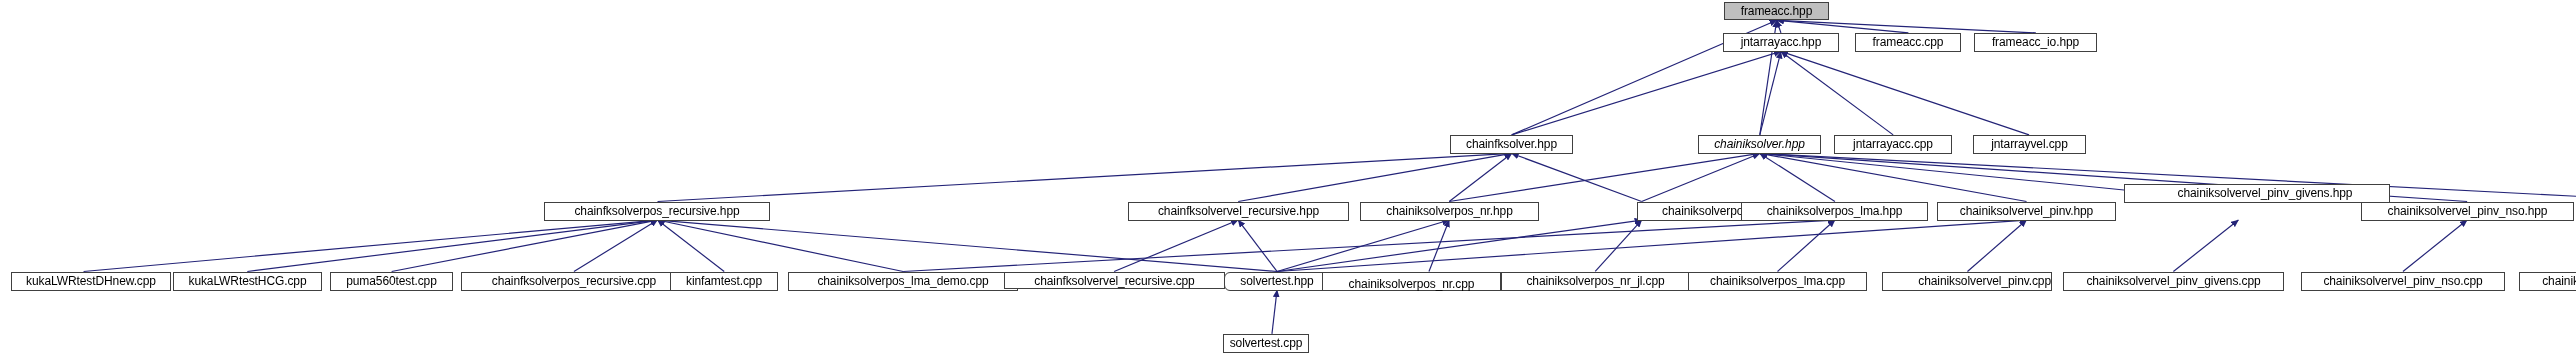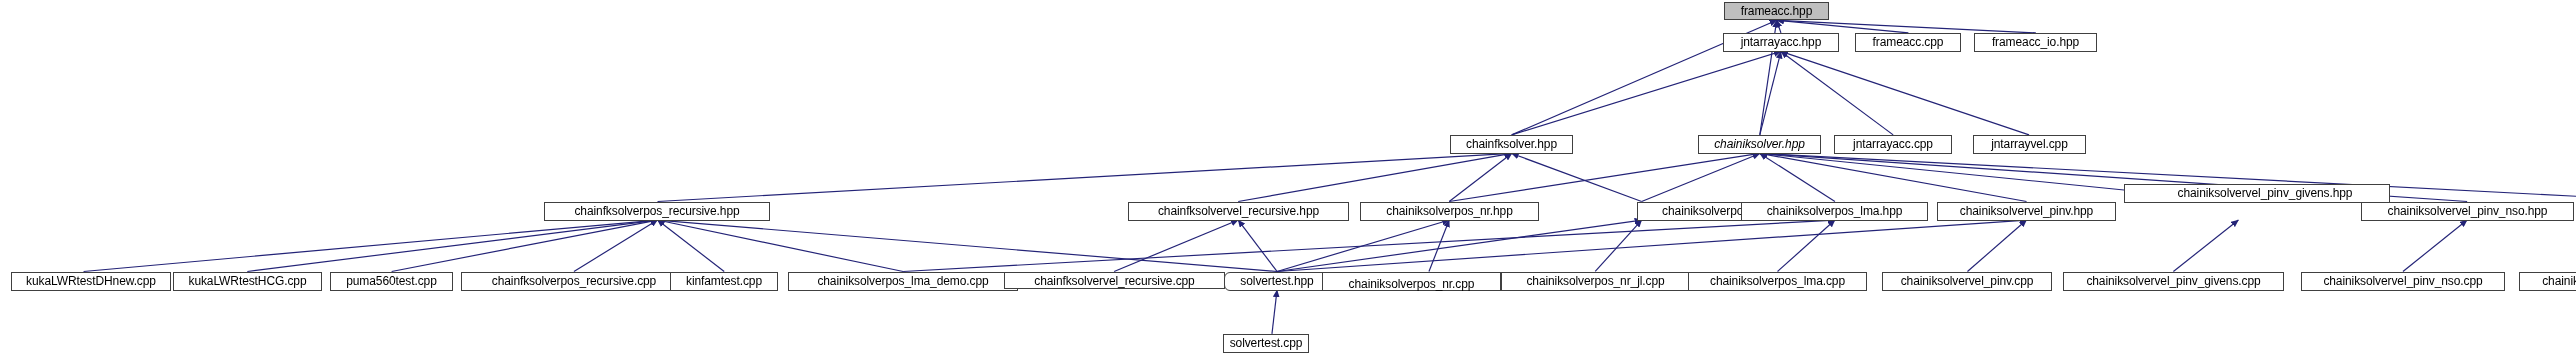--- a/index.html
+++ b/index.html
@@ -173,21 +173,21 @@
       </div>
       <div class="node" style="left: 1322px; top: 272px; width: 179px; height: 18.6px; align-items: flex-end;">
         <span class="node-label">chainiksolverpos_nr.cpp</span>
       </div>
       <div class="node" style="left: 1501px; top: 272px; width: 189px; height: 18.6px;">
         <span class="node-label">chainiksolverpos_nr_jl.cpp</span>
       </div>
       <div class="node" style="left: 1688px; top: 272px; width: 179px; height: 18.6px;">
         <span class="node-label">chainiksolverpos_lma.cpp</span>
       </div>
-      <div class="node" style="left: 1882px; top: 272px; width: 170px; height: 18.6px;">
+      <div class="node" style="left: 1882px; top: 272px; width: 170px; height: 18.6px; justify-content: flex-end;">
         <span class="node-label">chainiksolvervel_pinv.cpp</span>
       </div>
       <div class="node" style="left: 2063px; top: 272px; width: 221px; height: 18.6px;">
         <span class="node-label">chainiksolvervel_pinv_givens.cpp</span>
       </div>
       <div class="node" style="left: 2301px; top: 272px; width: 204px; height: 18.6px;">
         <span class="node-label">chainiksolvervel_pinv_nso.cpp</span>
       </div>
       <div class="node" style="left: 2519px; top: 272px; width: 182px; height: 18.6px;">
         <span class="node-label">chainiksolvervel_wdls.cpp</span>

